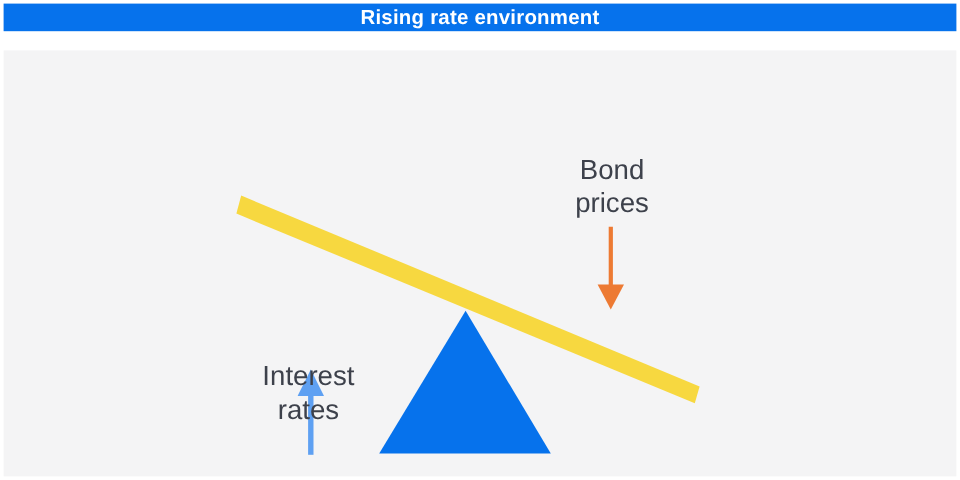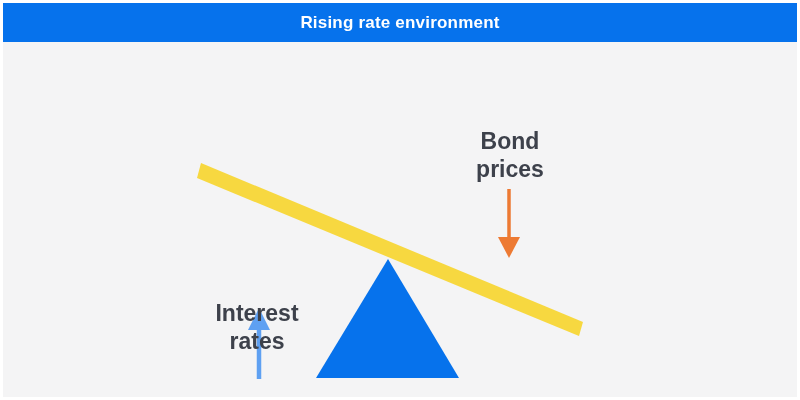--- a/index.html
+++ b/index.html
@@ -12,21 +12,21 @@
     position: relative;
     background: #FFFFFF;
     overflow: hidden;
     font-family: "Liberation Sans", sans-serif;
   }
   .header-bar {
     position: absolute;
     left: 3px;
     right: 3px;
     top: 3px;
-    height: 39px;
+    height: 23px;
     background: #0672EC;
     display: flex;
     align-items: center;
     justify-content: center;
   }
   .header-title {
     color: #FFFFFF;
     font-size: 17px;
     font-weight: 700;
     letter-spacing: 0.2px;
@@ -45,21 +45,21 @@
     top: 0;
     width: 800px;
     height: 400px;
   }
   .diagram-label {
     position: absolute;
     width: 160px;
     text-align: center;
     font-size: 23px;
     line-height: 28px;
-    font-weight: 700;
+    font-weight: 400;
     color: #3D414B;
     white-space: pre-line;
   }
   .label-interest {
     left: 174px;
     top: 209px;
     margin-top: 48px;
   }
   .label-bond {
     left: 427px;

